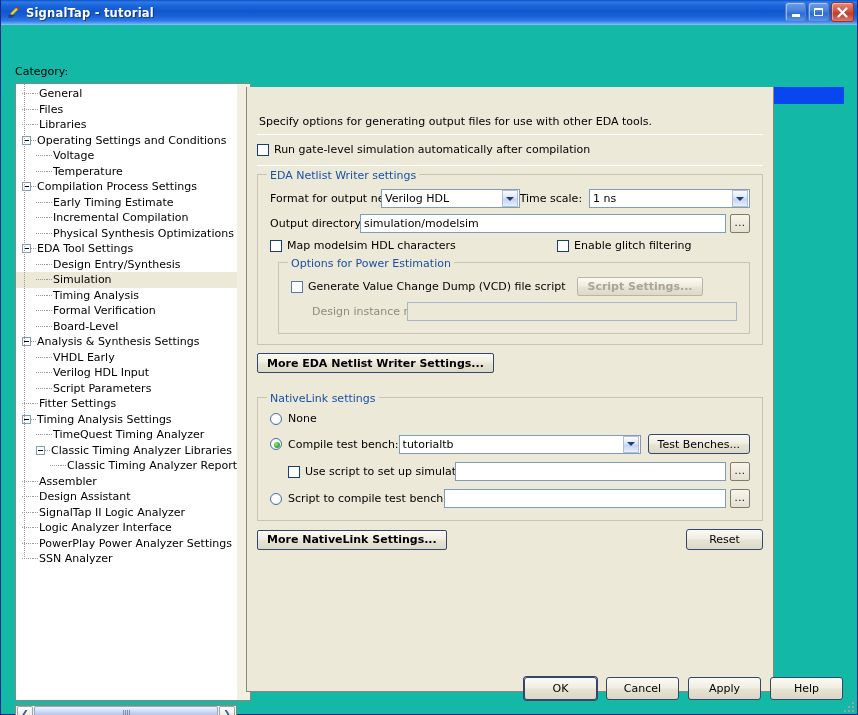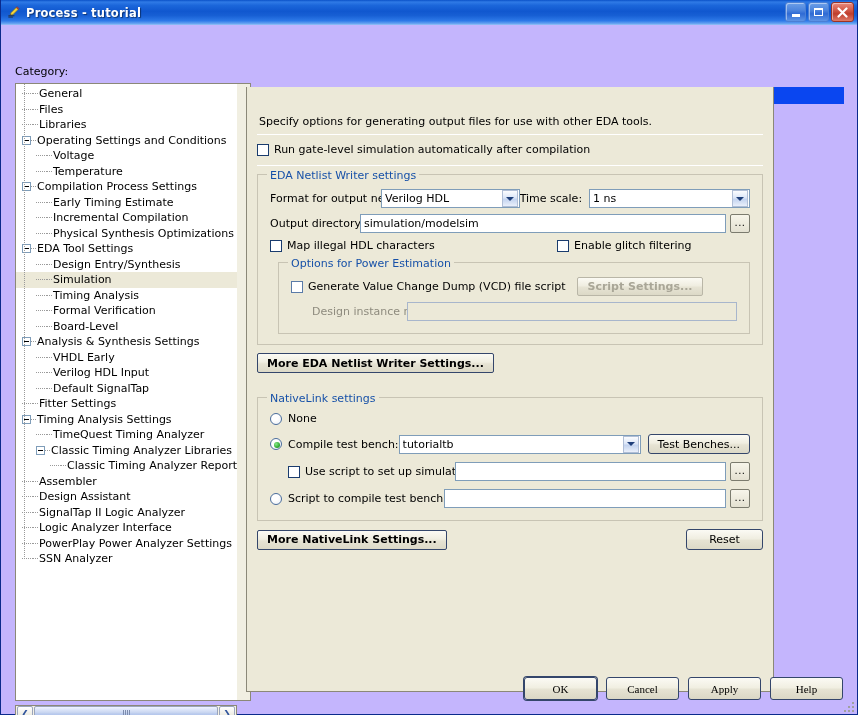--- a/index.html
+++ b/index.html
@@ -69,21 +69,21 @@
     background: linear-gradient(to bottom, #e88a7e 0%, #d4604f 35%, #bf3e2c 60%, #dd7a68 100%);
     border: 1px solid #9b3325;
   }
   .min-glyph { width: 8px; height: 3px; background: #fff; margin-top: 7px; }
   .max-glyph { width: 9px; height: 8px; border: 1px solid #fff; border-top-width: 2px; }
 
   
   .body-area {
     flex: 1 1 auto;
     position: relative;
-    background: #c4b5fd;
+    background: #14b8a6;
     padding: 16px;
   }
 
   .cat-label {
     position: absolute; left: 14px; top: 40px;
     color: #000; font-size: 11px;
   }
 
   
   .tree-panel {
@@ -327,21 +327,20 @@
     display: flex; gap: 9px;
   }
   .fbtn {
     width: 73px; height: 23px;
     background: linear-gradient(to bottom, #fbfaf4 0%, #f1efe2 45%, #e6e3d3 55%, #dad7c5 100%);
     border: 1px solid #34466b;
     border-radius: 3px;
     font-size: 11px; color: #000;
     display: flex; align-items: center; justify-content: center;
     cursor: pointer;
-    font-family: Liberation Serif, serif;
   }
   .fbtn.default { box-shadow: 0 0 0 1px #34466b; border-color: #34466b; }
 
   .resize-grip {
     position: absolute; right: 3px; bottom: 2px;
     width: 12px; height: 12px;
   }
   .resize-grip i {
     position: absolute; width: 2px; height: 2px; background: #a0a0a0;
   }
@@ -354,21 +353,21 @@
   <div class="titlebar">
     <span class="title-icon">
       <svg class="pencil" viewBox="0 0 16 16" width="14" height="14">
         <path d="M3 12 L4 9 L11 2 L13.5 4.5 L6.5 11.5 Z" fill="#f2d23a" stroke="#7a6a10" stroke-width="0.7"></path>
         <path d="M11 2 L13.5 4.5 L14.6 3.4 L12.1 0.9 Z" fill="#d34b3a" stroke="#7a2318" stroke-width="0.6"></path>
         <path d="M3 12 L4.2 11.6 L3.4 10.8 Z" fill="#3a3a3a"></path>
         <rect x="0.5" y="12.5" width="8" height="1.1" fill="#2b2b2b"></rect>
         <rect x="0.5" y="14.2" width="6" height="1.1" fill="#2b2b2b"></rect>
       </svg>
     </span>
-    <span class="title-text">Process - tutorial</span>
+    <span class="title-text">SignalTap - tutorial</span>
     <span class="title-buttons">
       <span class="tbtn">
         <span class="min-glyph"></span>
       </span>
       <span class="tbtn">
         <span class="max-glyph"></span>
       </span>
       <span class="tbtn close">
         <svg width="11" height="11" viewBox="0 0 11 11">
           <path d="M1.5 1.5 L9.5 9.5 M9.5 1.5 L1.5 9.5" stroke="#fff" stroke-width="2.2" stroke-linecap="round"></path>
@@ -502,21 +501,21 @@
           <div class="tree-row">
             <span class="spacer" style="width: 20px;"></span>
             <span class="dash" style="margin-left: 0px; width: 11px;"></span>
             <span class="dash" style="width: 5px;"></span>
             <span class="lbl">Verilog HDL Input</span>
           </div>
           <div class="tree-row">
             <span class="spacer" style="width: 20px;"></span>
             <span class="dash" style="margin-left: 0px; width: 11px;"></span>
             <span class="dash" style="width: 5px;"></span>
-            <span class="lbl">Default SignalTap</span>
+            <span class="lbl">Script Parameters</span>
           </div>
           <div class="tree-row">
             <span class="spacer" style="width: 6px;"></span>
             <span class="dash" style="margin-left: 0px; width: 11px;"></span>
             <span class="dash" style="width: 5px;"></span>
             <span class="lbl">Fitter Settings</span>
           </div>
           <div class="tree-row">
             <span class="spacer" style="width: 6px;"></span>
             <span class="tw">
@@ -636,21 +635,21 @@
           <div class="row">
             <span class="lab" style="width:90px">Output directory:</span>
             <span class="txtbox" style="width:437px">
               <span>simulation/modelsim</span>
             </span>
             <span class="browse" style="margin-left:4px">...</span>
           </div>
 
           <div class="row" style="margin-bottom:10px">
             <span class="cb"></span>
-            <span class="lab" style="width:270px">Map illegal HDL characters</span>
+            <span class="lab" style="width:270px">Map modelsim HDL characters</span>
             <span class="cb"></span>
             <span class="lab">Enable glitch filtering</span>
           </div>
 
           <div class="group" style="margin:0 0 0 8px; padding:14px 12px 10px 12px;">
             <span class="legend">Options for Power Estimation</span>
 
             <div class="row">
               <span class="cb disabled"></span>
               <span class="lab">Generate Value Change Dump (VCD) file script</span>

